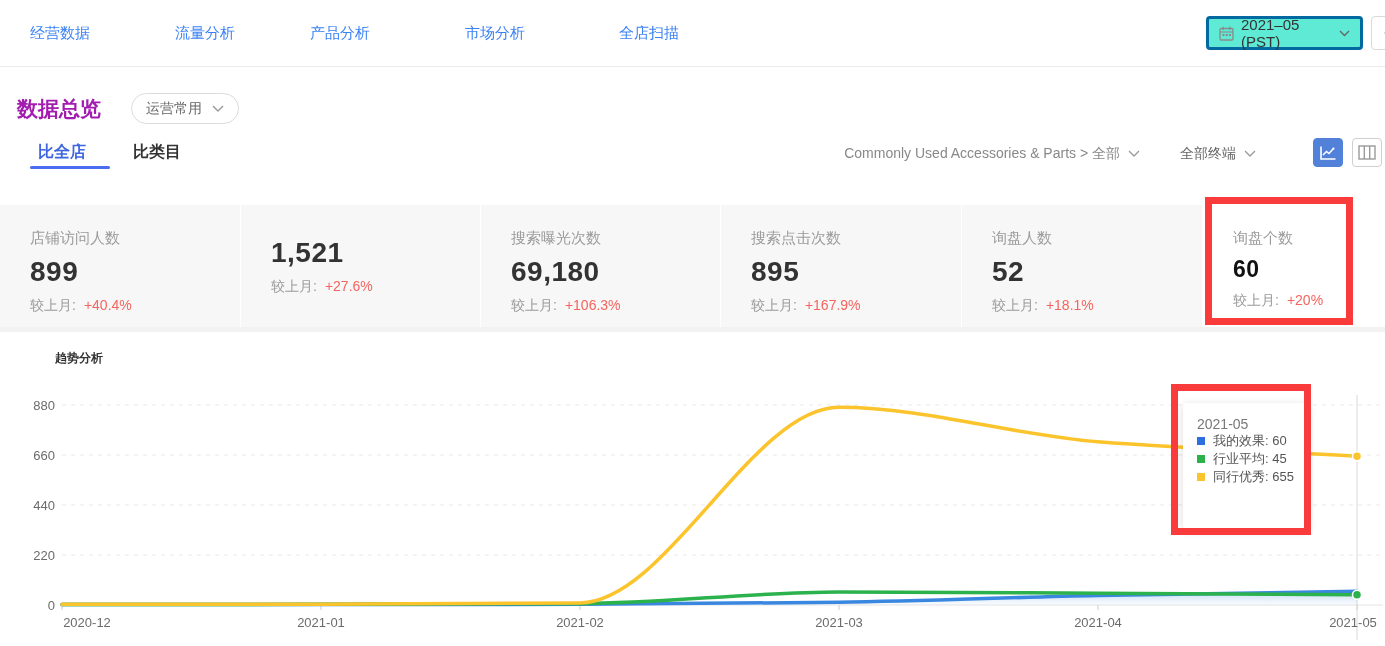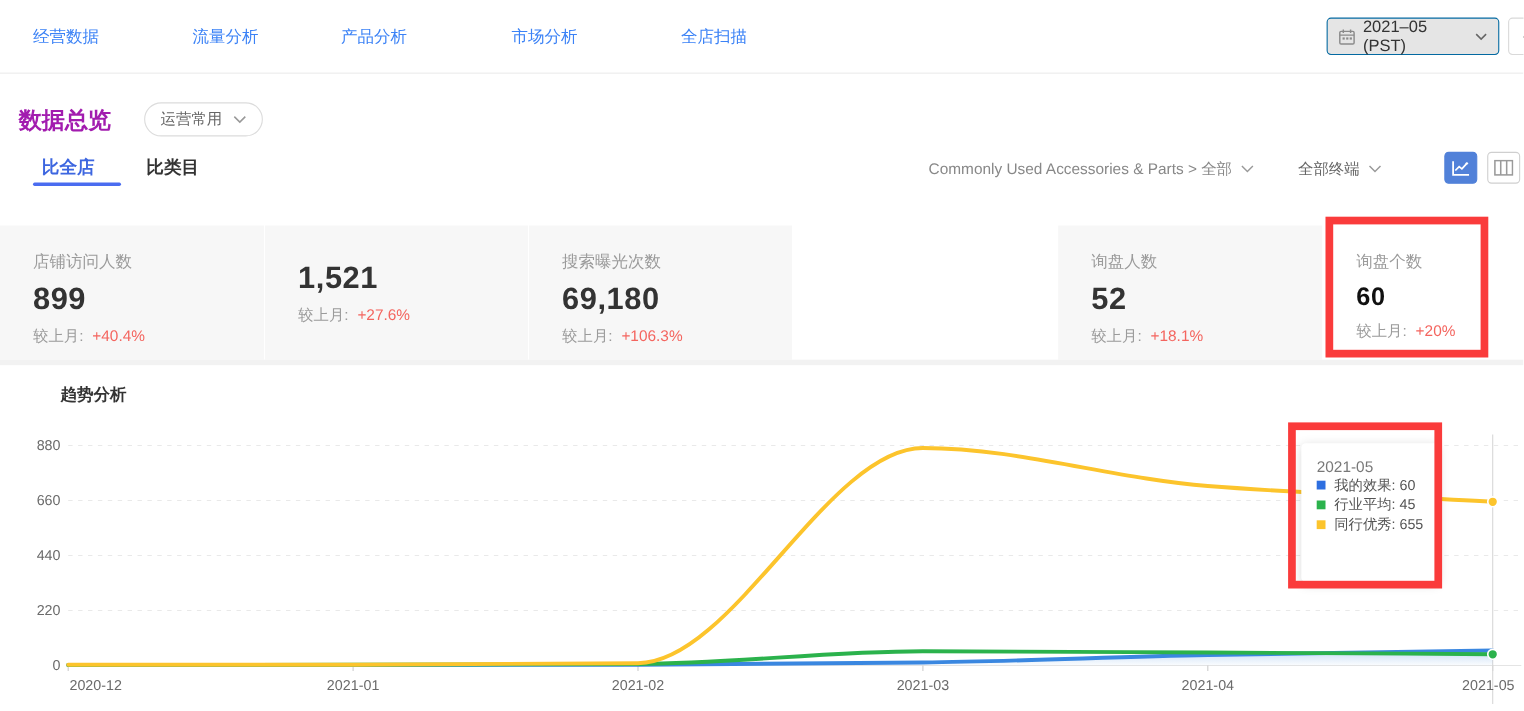--- a/index.html
+++ b/index.html
@@ -4,22 +4,22 @@
 <style>
   * { margin:0; padding:0; box-sizing:border-box; }
   html,body { width:1385px; height:646px; overflow:hidden; background:#fff;
     font-family:"Liberation Sans","DejaVu Sans",sans-serif; color:#333; }
   .abs { position:absolute; }
   #stage { position:relative; width:1385px; height:646px; background:#fff; }
 
   
   #topnav { left:0; top:0; width:1385px; height:67px; background:#fff; border-bottom:1px solid #ebebeb; }
   .nav-item { position:absolute; top:24px; font-size:15px; color:#3b82f6; cursor:pointer; white-space:nowrap; }
-  .datebox { position:absolute; top:16px; height:34px; border:1px solid #0369a1; border-radius:4px;
-    display:flex; align-items:center; gap:7px; padding:0 10px; font-size:15px; color:#333; background:#e5e5e5; cursor:pointer; }
+  .datebox { position:absolute; top:16px; height:34px; border:3px solid #0369a1; border-radius:4px;
+    display:flex; align-items:center; gap:7px; padding:0 10px; font-size:15px; color:#333; background:#5eead4; cursor:pointer; }
   .prevbox { position:absolute; top:16px; height:34px; width:40px; border:1px solid #d9d9d9; border-radius:4px;
     display:flex; align-items:center; justify-content:flex-start; padding-left:12px; font-size:14px; color:#777; background:#fff; cursor:pointer; }
 
   
   .page-title { left:17px; top:95px; font-size:21px; font-weight:700; color:#a21caf; }
   .preset-pill { left:131px; top:93px; height:31px; border:1px solid #dcdcdc; border-radius:16px;
     display:flex; align-items:center; gap:10px; padding:0 14px; font-size:14px; color:#666; background:#fff; cursor:pointer; }
   .tab { position:absolute; top:142px; font-size:16px; font-weight:700; cursor:pointer; }
   .tab-active { color:#3d66e0; }
   .tab-underline { left:30px; top:166px; width:80px; height:3px; background:#4a6cf0; border-radius:2px; }
@@ -32,21 +32,21 @@
   .card { position:absolute; top:205px; height:122px; background:#f7f7f7; padding:24px 0 0 30px; cursor:pointer; }
   .card.hl { background:#fff; }
   .card-label { font-size:15px; color:#9b9b9b; }
   .card-value { margin-top:8px; font-size:28px; font-weight:700; color:#333; letter-spacing:0.5px; }
   .card.hl .card-value { font-size:23px; color:#111; font-weight:800; }
   .card-cmp { margin-top:9px; font-size:14px; color:#9b9b9b; }
   .card-cmp .chg { margin-left:8px; }
   .cards-strip { left:0; top:327px; width:1385px; height:5px; background:#f2f2f2; }
 
   
-  .trend-title { left:55px; top:350px; font-size:15px; font-weight:700; color:#333; }
+  .trend-title { left:55px; top:350px; font-size:12px; font-weight:700; color:#333; }
   #chartwrap { left:0; top:390px; width:1385px; height:256px; }
 
   
   .tooltip { left:1183px; top:403px; width:125px; height:126px; background:#fff; border-radius:4px;
     box-shadow:0 2px 10px rgba(0,0,0,0.14); padding:13px 12px 0 14px; z-index:5; }
   .tt-title { font-size:14px; color:#787878; }
   .tt-item { margin-top:0; font-size:13px; color:#555; display:flex; align-items:center; gap:8px; white-space:nowrap; }
   .tt-swatch { width:8px; height:8px; flex:0 0 8px; display:inline-block; }
 
   
@@ -141,20 +141,25 @@
     <div class="card-cmp"><span>较上月:</span><span class="chg change-value" style="color: rgb(244, 101, 95);">+40.4%</span></div>
   </div>
   <div class="card" style="left:241px; width:239px;">
     <div class="card-value">1,521</div>
     <div class="card-cmp"><span>较上月:</span><span class="chg change-value" style="color: rgb(244, 101, 95);">+27.6%</span></div>
   </div>
   <div class="card" style="left:481px; width:239px;">
     <div class="card-label">搜索曝光次数</div>
     <div class="card-value">69,180</div>
     <div class="card-cmp"><span>较上月:</span><span class="chg change-value" style="color: rgb(244, 101, 95);">+106.3%</span></div>
+  </div>
+  <div class="card" style="left:721px; width:240px;">
+    <div class="card-label">搜索点击次数</div>
+    <div class="card-value">895</div>
+    <div class="card-cmp"><span>较上月:</span><span class="chg change-value" style="color: rgb(244, 101, 95);">+167.9%</span></div>
   </div>
   <div class="card" style="left:962px; width:240px;">
     <div class="card-label">询盘人数</div>
     <div class="card-value">52</div>
     <div class="card-cmp"><span>较上月:</span><span class="chg change-value" style="color: rgb(244, 101, 95);">+18.1%</span></div>
   </div>
   <div class="card hl" style="left:1203px; width:182px;">
     <div class="card-label">询盘个数</div>
     <div class="card-value">60</div>
     <div class="card-cmp"><span>较上月:</span><span class="chg change-value" style="color: rgb(244, 101, 95);">+20%</span></div>

